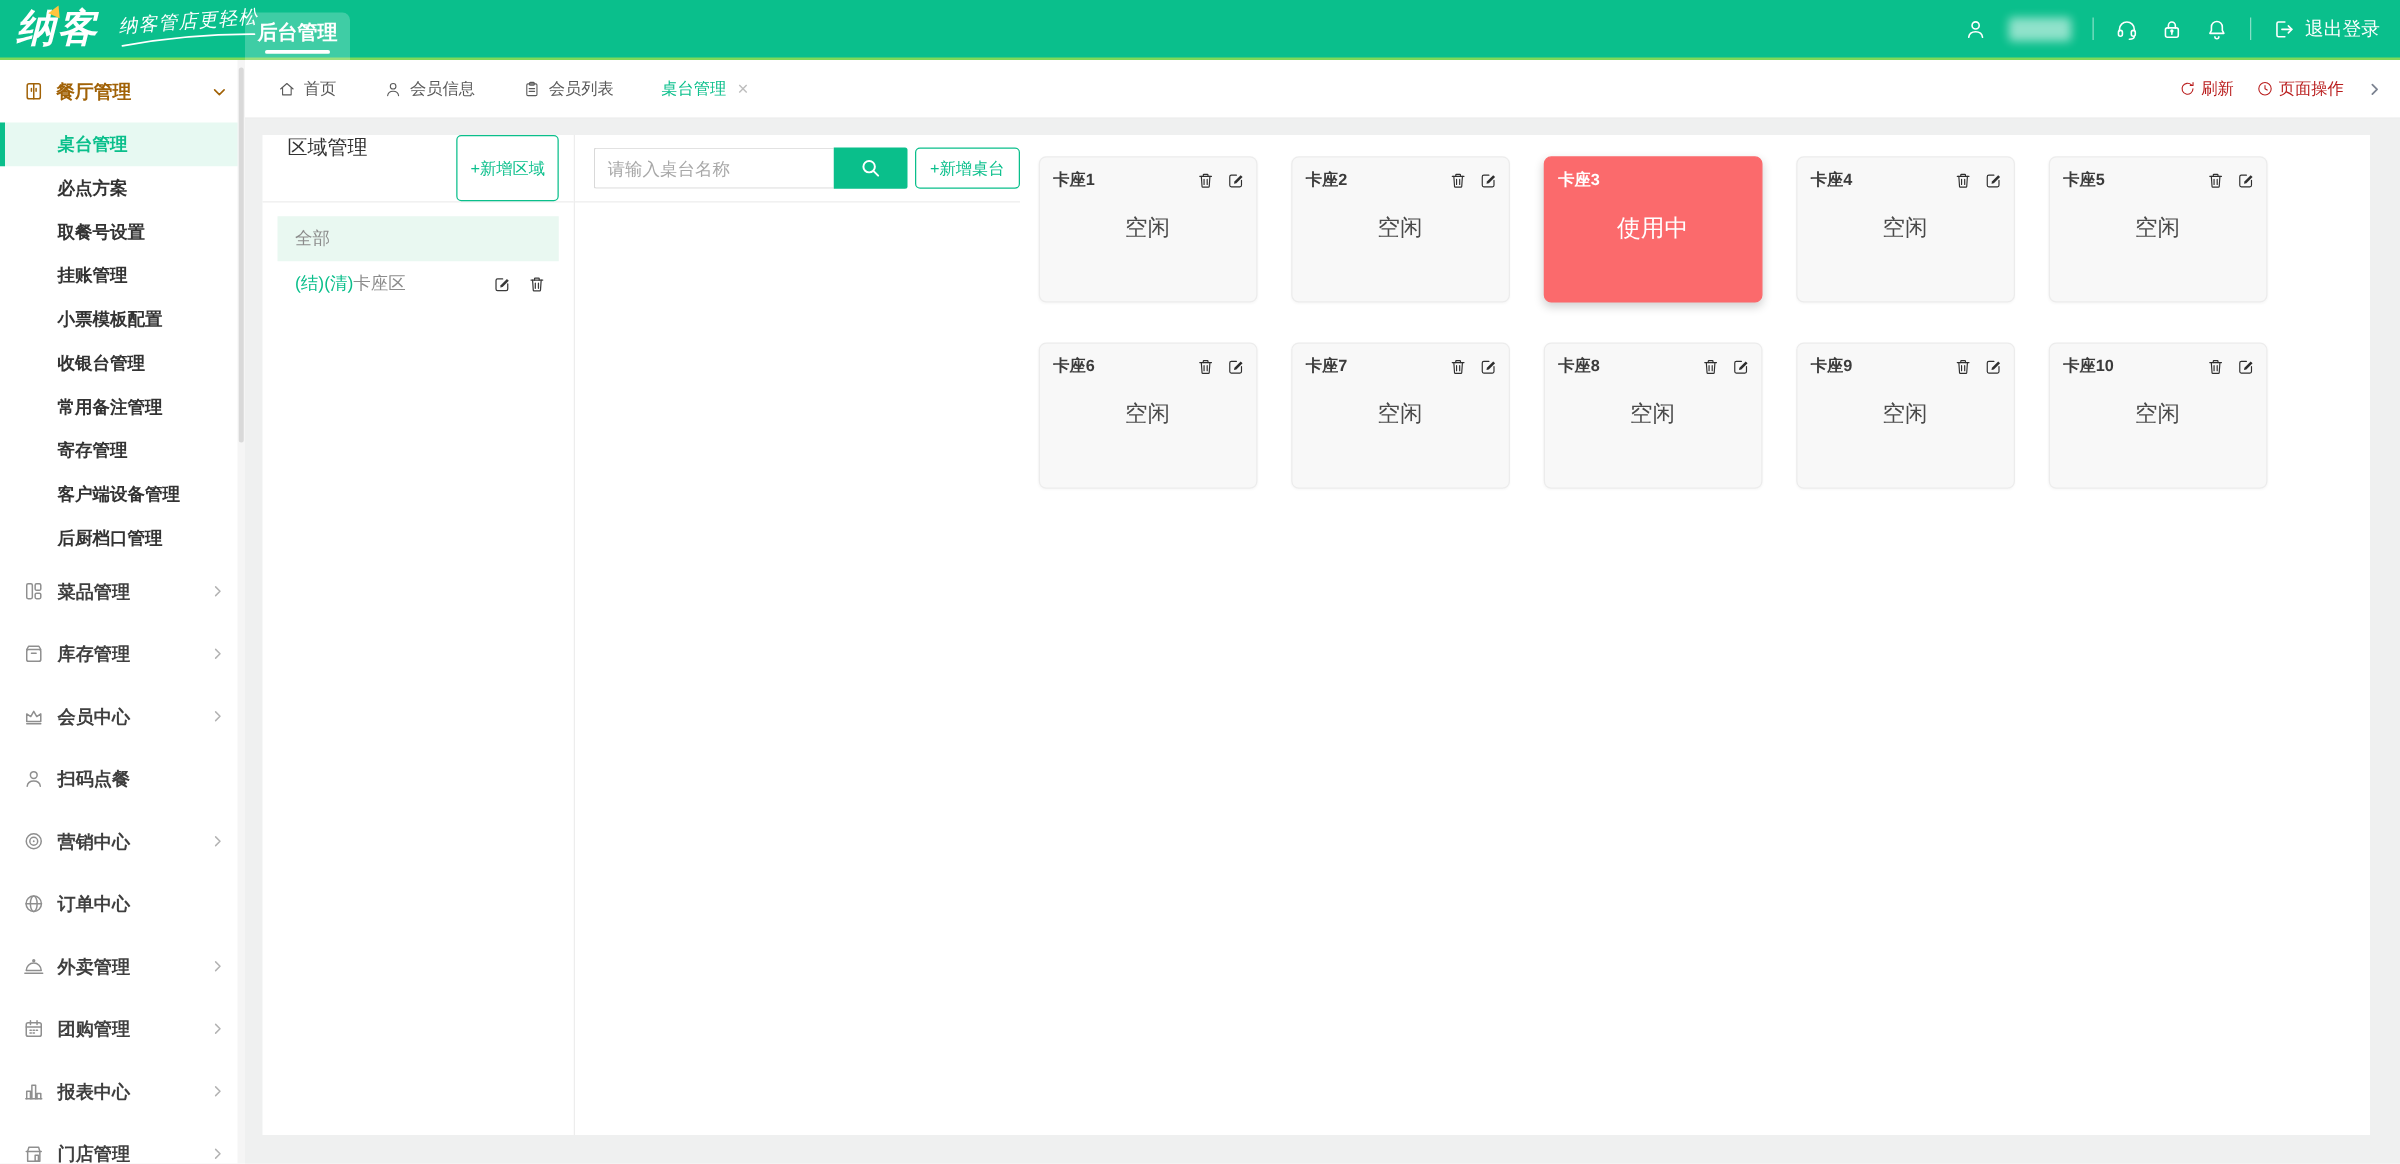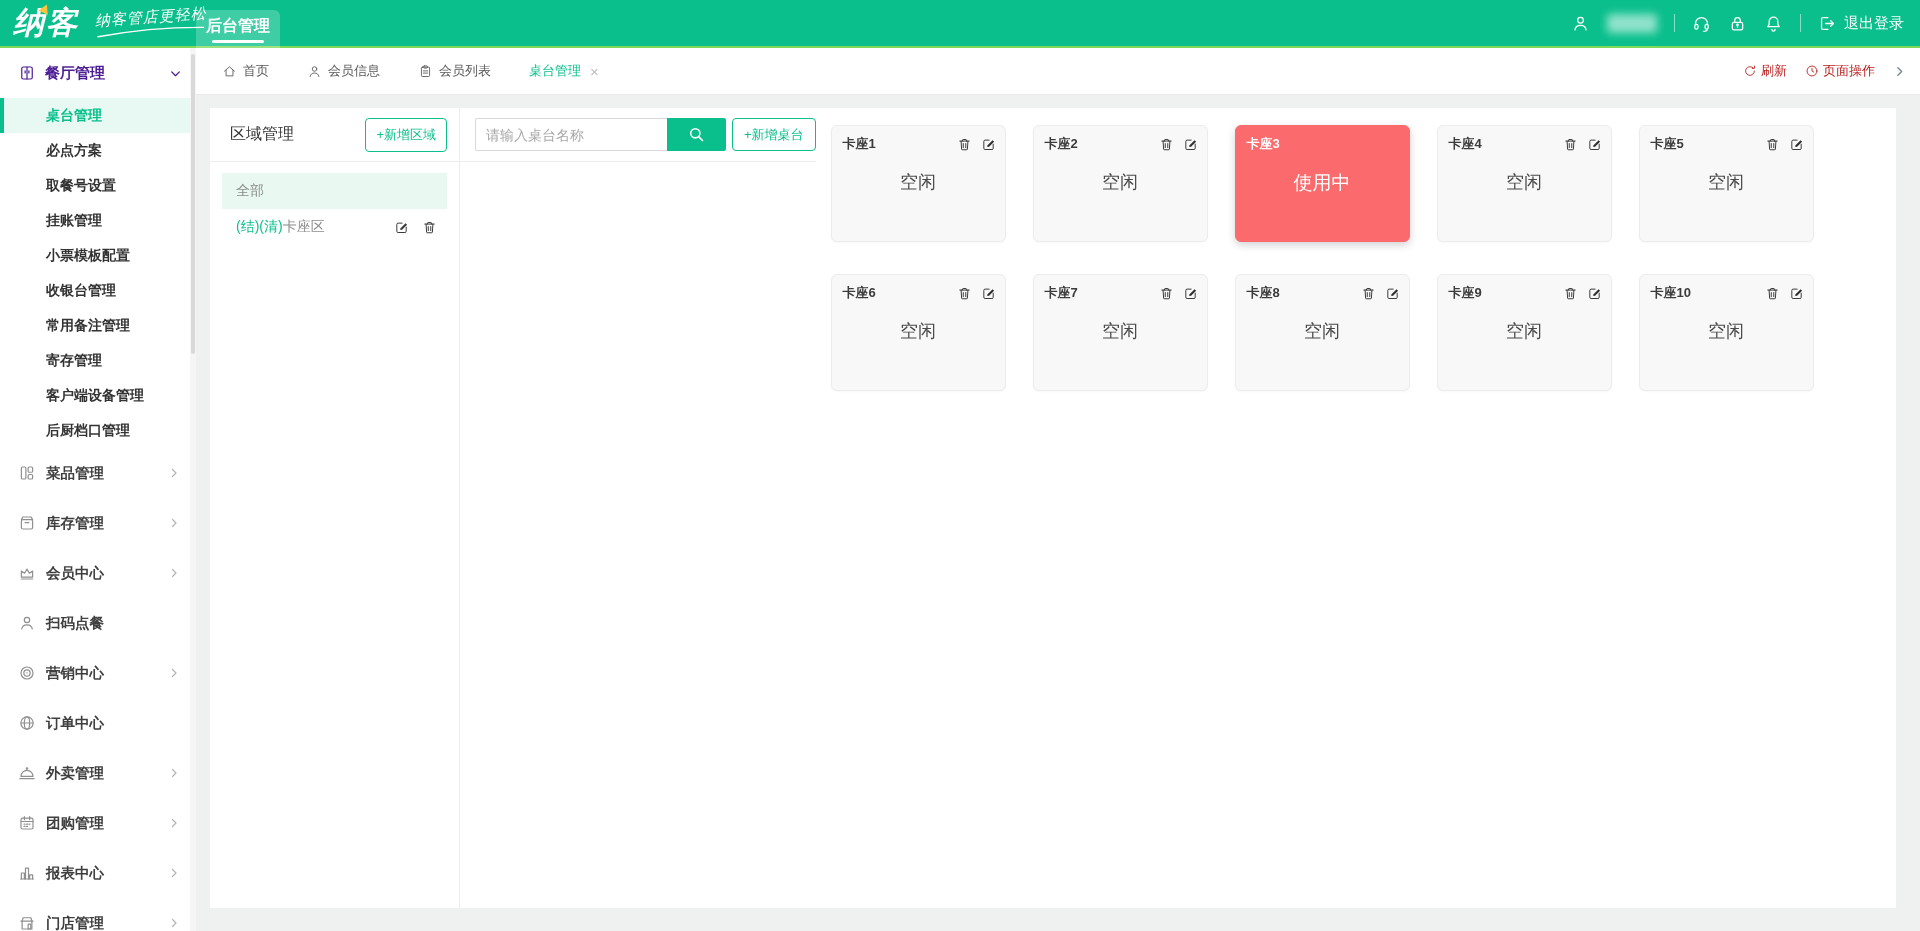--- a/index.html
+++ b/index.html
@@ -33,21 +33,21 @@
   .header-right .ic { width:19px; height:19px; }
   .user-blur { width:50px; height:19px; background:rgba(255,255,255,.55);
     filter:blur(4px); border-radius:3px; }
   .hdr-divider { width:1px; height:18px; background:rgba(255,255,255,.5); }
   .logout { display:flex; align-items:center; gap:7px; font-size:15px; cursor:pointer; }
 
   
   .sidebar { position:absolute; left:0; top:48px; width:196px; bottom:0;
     background:#fff; overflow:hidden; }
   .side-section { height:50px; display:flex; align-items:center;
-    padding:0 14px 0 18px; color:#4c1d95; font-weight:bold; font-size:15px; cursor:pointer; }
+    padding:0 14px 0 18px; color:#a16207; font-weight:bold; font-size:15px; cursor:pointer; }
   .side-section .ic { width:18px; height:18px; margin-right:9px; }
   .side-chevron { margin-left:auto; }
   .side-chevron .ic { width:13px; height:13px; stroke-width:2.4; margin:0; }
   .sub-item { height:35px; display:flex; align-items:center; padding-left:46px;
     font-size:14px; font-weight:bold; color:#333; cursor:pointer; }
   .sub-item.active { background:#e7f9f2; border-left:4px solid #0abf8b;
     padding-left:42px; color:#0abf8b; }
   .group-item { height:50px; display:flex; align-items:center;
     padding:0 16px 0 18px; font-size:14.5px; font-weight:bold; color:#3f3f3f; cursor:pointer; }
   .group-item .g-icon { color:#8f8f8f; margin-right:10px; }
@@ -72,21 +72,21 @@
   .tab-action { display:flex; align-items:center; gap:4px; cursor:pointer; }
   .tab-action .ic { width:14px; height:14px; stroke-width:1.5; }
   .actions-chevron { color:#7c8391; cursor:pointer; }
   .actions-chevron .ic { width:13px; height:13px; stroke-width:2.6; }
 
   
   .content { position:absolute; left:210px; top:108px; width:1686px; height:800px;
     background:#fff; display:flex; }
   .region-col { width:250px; border-right:1px solid #ededed; display:flex; flex-direction:column; }
   .region-head { height:54px; border-bottom:1px solid #ededed;
-    display:flex; align-items:center; padding:0 12px 0 20px; }
+    display:flex; padding:0 12px 0 20px; }
   .region-title { font-size:16px; color:#333; }
   .btn-outline { margin-left:auto; border:1px solid #0abf8b; color:#0abf8b; background:#fff;
     border-radius:4px; font-size:13px; padding:7px 10px; cursor:pointer;
     font-family:inherit; white-space:nowrap; }
   .region-list { padding:11px 12px; }
   .region-item { height:36px; display:flex; align-items:center; padding:0 10px 0 14px;
     font-size:14px; color:#8c8c8c; cursor:pointer; }
   .region-item.selected { background:#e9f8f1; }
   .region-prefix { color:#0abf8b; }
   .region-icons { margin-left:auto; display:flex; gap:13px; color:#3a3a3a; }

